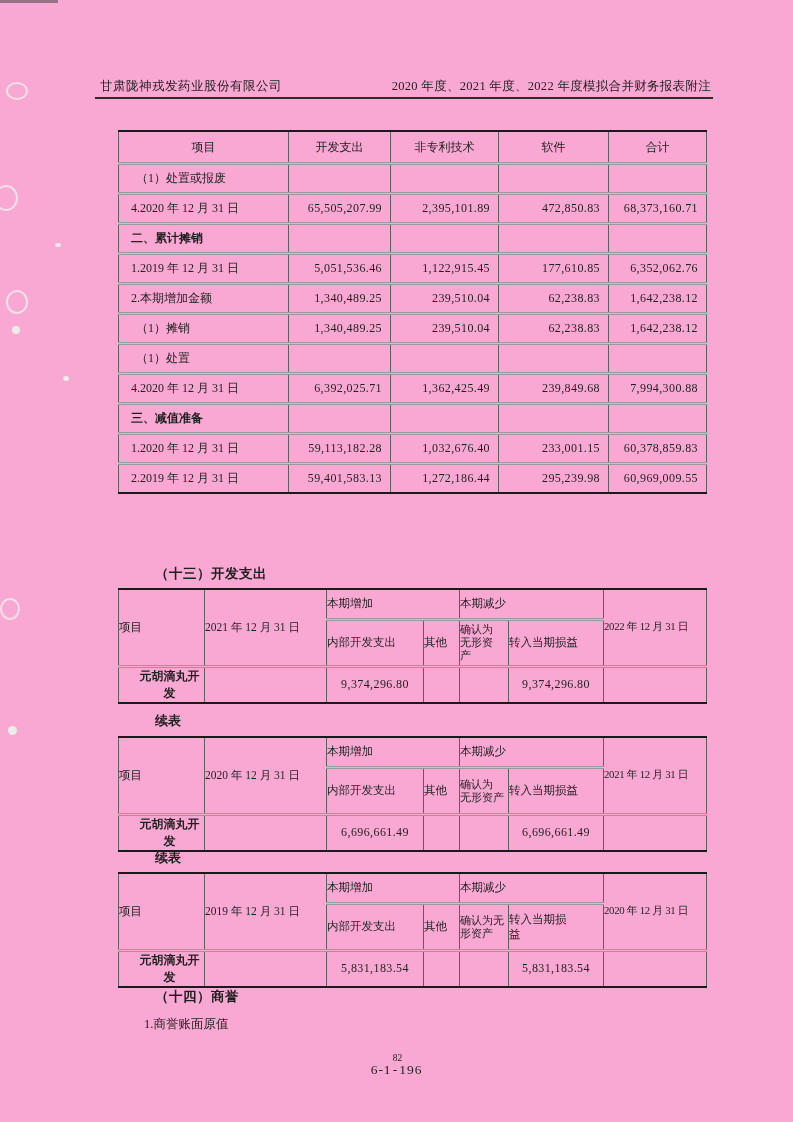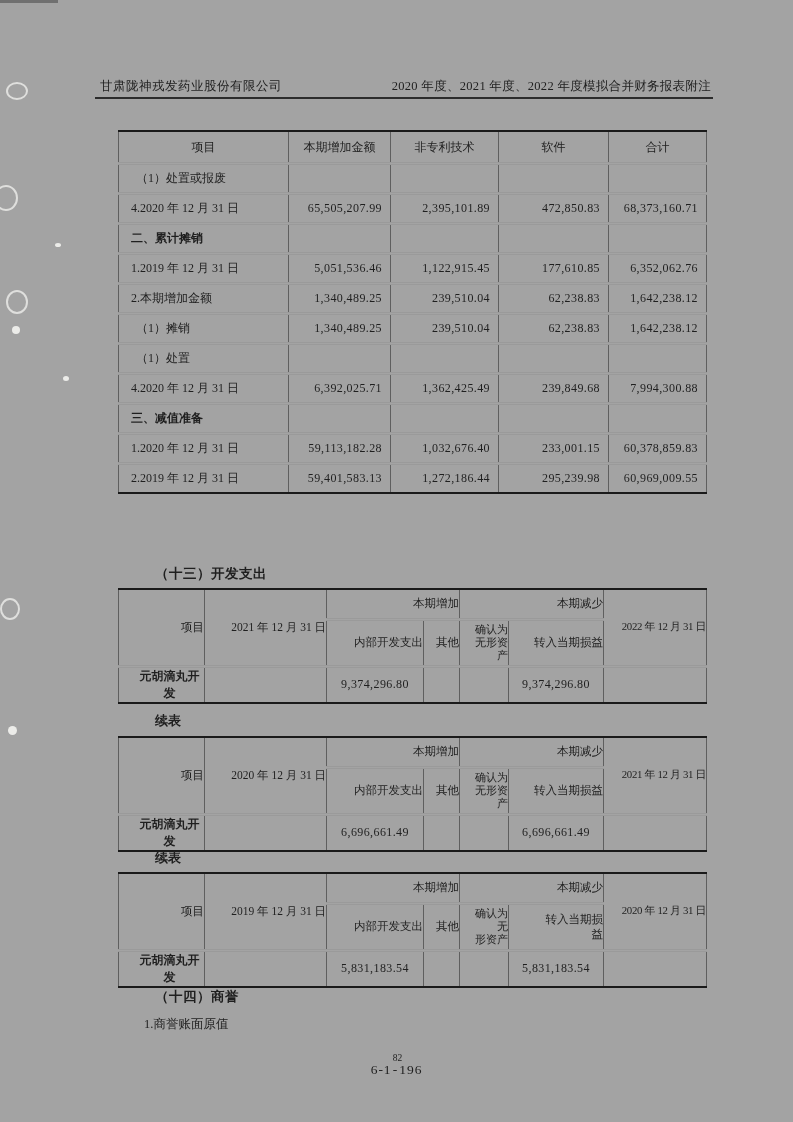--- a/index.html
+++ b/index.html
@@ -2,21 +2,21 @@
 <html><head>
 <meta charset="utf-8">
 <style>
   html,body{margin:0;padding:0;}
   body{
     width:793px;height:1122px;position:relative;
     background:#fbfbf9;
     font-family:"Liberation Serif","DejaVu Serif",serif;
     color:#1f1f1f;overflow:hidden;
   }
-  .page{position:absolute;inset:0;background:#a3a3a3;}
+  .page{position:absolute;inset:0;background:#f9a8d4;}
 
   
   .hdr-left{position:absolute;left:100px;top:78px;font-size:12.5px;letter-spacing:.5px;}
   .hdr-right{position:absolute;right:82px;top:78px;font-size:12.5px;letter-spacing:.3px;}
   .hdr-rule{position:absolute;left:95px;top:97px;width:618px;height:2px;background:#2c2c2c;}
 
   
   table{border-collapse:collapse;table-layout:fixed;}
   .doc-table{position:absolute;left:118px;width:588px;
     border-top:2.5px solid #1a1a1a;border-bottom:2.5px solid #1a1a1a;}
@@ -36,21 +36,21 @@
   .main-table td.lbl.ind{padding-left:17px;}
   .main-table td.num{text-align:right;padding-right:8px;letter-spacing:.4px;}
   .main-table tr.boldrow td.lbl{font-weight:bold;}
 
   
   .sec-title{position:absolute;left:155px;font-size:13.5px;font-weight:bold;letter-spacing:.5px;}
   .sub-line{position:absolute;left:144px;font-size:12.5px;}
   .cont-label{position:absolute;left:155px;font-size:13px;font-weight:bold;}
 
   
-  .dev-table th{text-align:right;font-size:11.5px;padding-left:12px;}
+  .dev-table th{text-align:left;font-size:11.5px;}
   .dev-table td{text-align:center;font-size:12px;}
   .dev-table .r1{height:30px;}
   .dev-table .r2 th{height:44px;}
   .dev-table .small{font-size:11px;line-height:13px;}
   .dev-table .pre{white-space:pre-line;}
   .dev-table .enddate{font-size:10.8px;white-space:nowrap;letter-spacing:-.3px;}
   .dev-table td.name{text-align:center;padding-left:16px;font-weight:bold;}
   .dev-table td.val{letter-spacing:.4px;}
   .t1 .r3 td{height:30px;}
   .t2 .r3 td,.t3 .r3 td{height:24px;}
@@ -89,21 +89,21 @@
     <colgroup>
         <col style="width:170px">
         <col style="width:102px">
         <col style="width:108px">
         <col style="width:110px">
         <col style="width:98px">
       </colgroup>
     <tbody>
         <tr>
       <th>项目</th>
-      <th>本期增加金额</th>
+      <th>开发支出</th>
       <th>非专利技术</th>
       <th>软件</th>
       <th>合计</th>
     </tr>
     <tr>
       <td class="lbl ind">（1）处置或报废</td>
       <td class="num"></td>
       <td class="num"></td>
       <td class="num"></td>
       <td class="num"></td>

